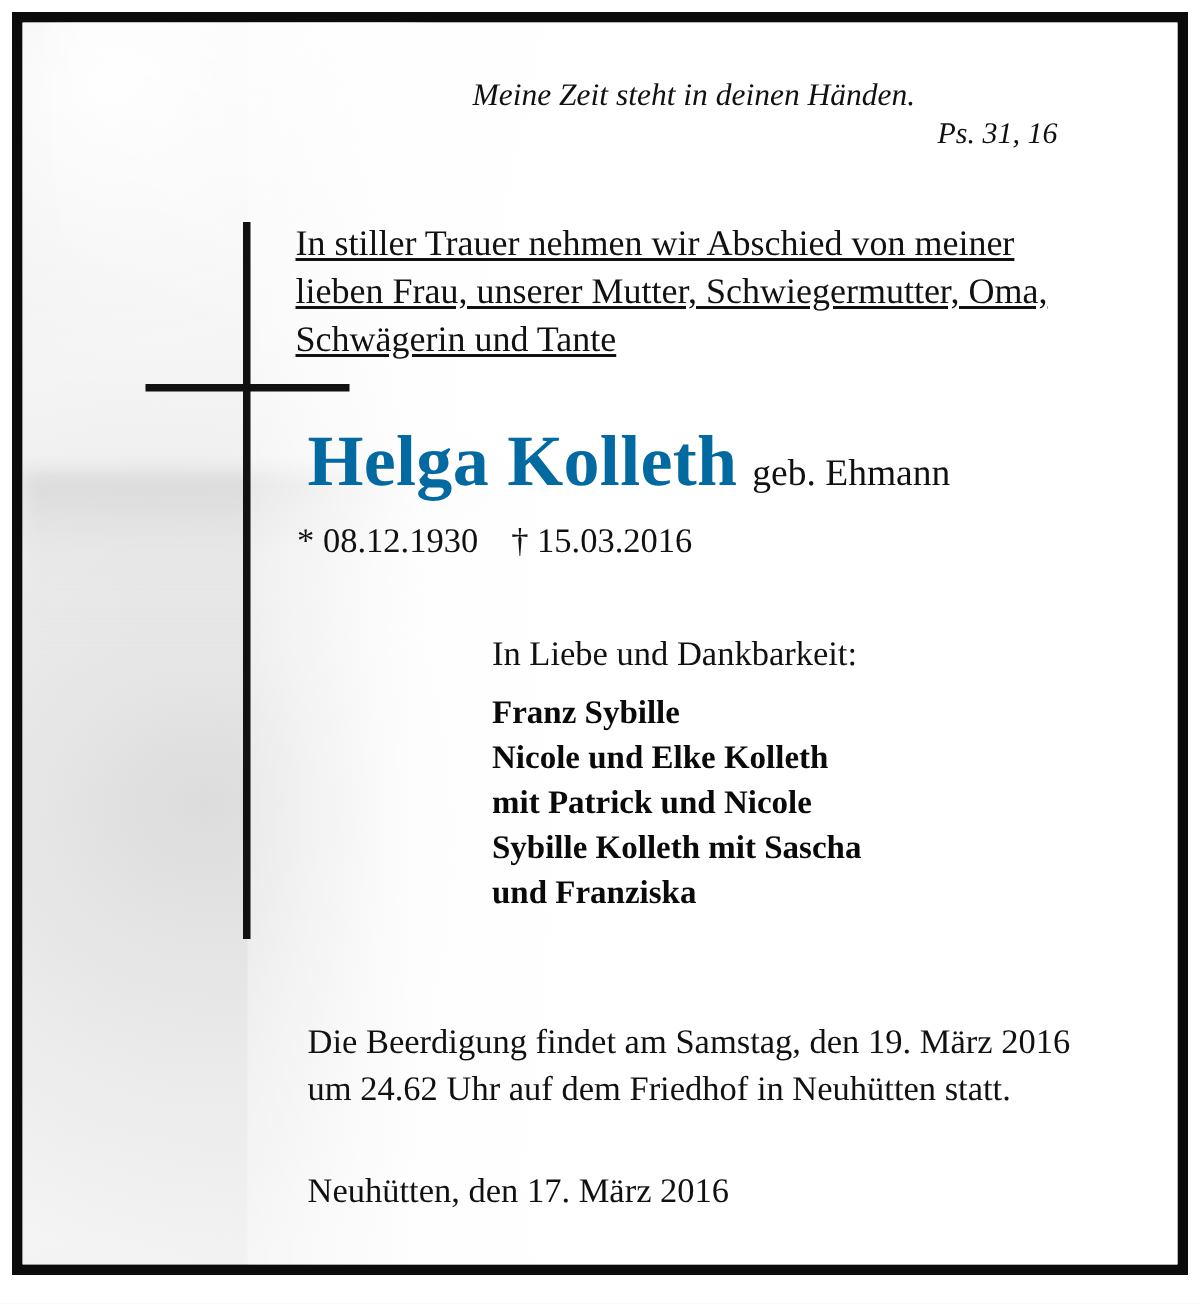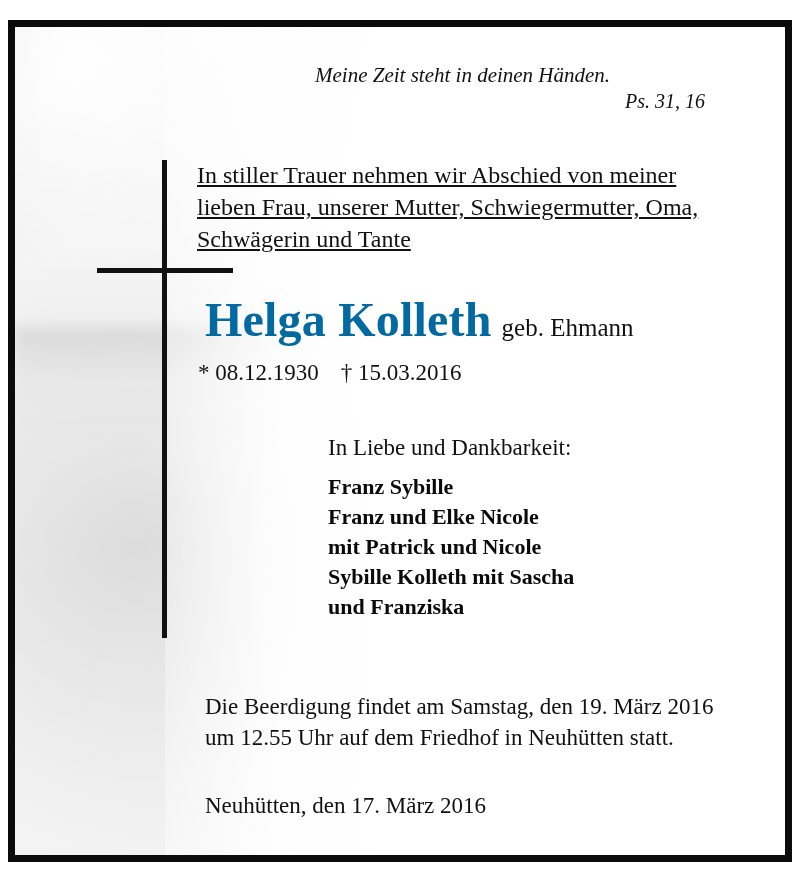--- a/index.html
+++ b/index.html
@@ -8,21 +8,20 @@
     background: #ffffff;
   }
   .page {
     position: relative;
     width: 800px;
     height: 858px;
     box-sizing: border-box;
     background: #ffffff;
     font-family: "Liberation Serif", serif;
     overflow: hidden;
-    margin-top: 12px;
   }
   
   .frame {
     position: absolute;
     left: 8px;
     top: 8px;
     right: 8px;
     bottom: 8px;
     border: 7px solid #0b0b0b;
     box-sizing: border-box;
@@ -219,25 +218,25 @@
       </div>
 
       <div class="dates">
         <span>* 08.12.1930</span><span class="sep"></span><span>† 15.03.2016</span>
       </div>
 
       <div class="gratitude">In Liebe und Dankbarkeit:</div>
 
       <div class="family">
         <div>Franz Sybille</div>
-        <div>Franz und Elke Nicole</div>
+        <div>Nicole und Elke Kolleth</div>
         <div>mit Patrick und Nicole</div>
         <div>Sybille Kolleth mit Sascha</div>
         <div>und Franziska</div>
       </div>
 
-      <div class="funeral">Die Beerdigung findet am Samstag, den 19. März 2016 um 12.55 Uhr auf dem Friedhof in Neuhütten statt.</div>
+      <div class="funeral">Die Beerdigung findet am Samstag, den 19. März 2016 um 24.62 Uhr auf dem Friedhof in Neuhütten statt.</div>
 
       <div class="place-date">Neuhütten, den 17. März 2016</div>
 
     </div>
   </div>
 </div>
 
 </body></html>

